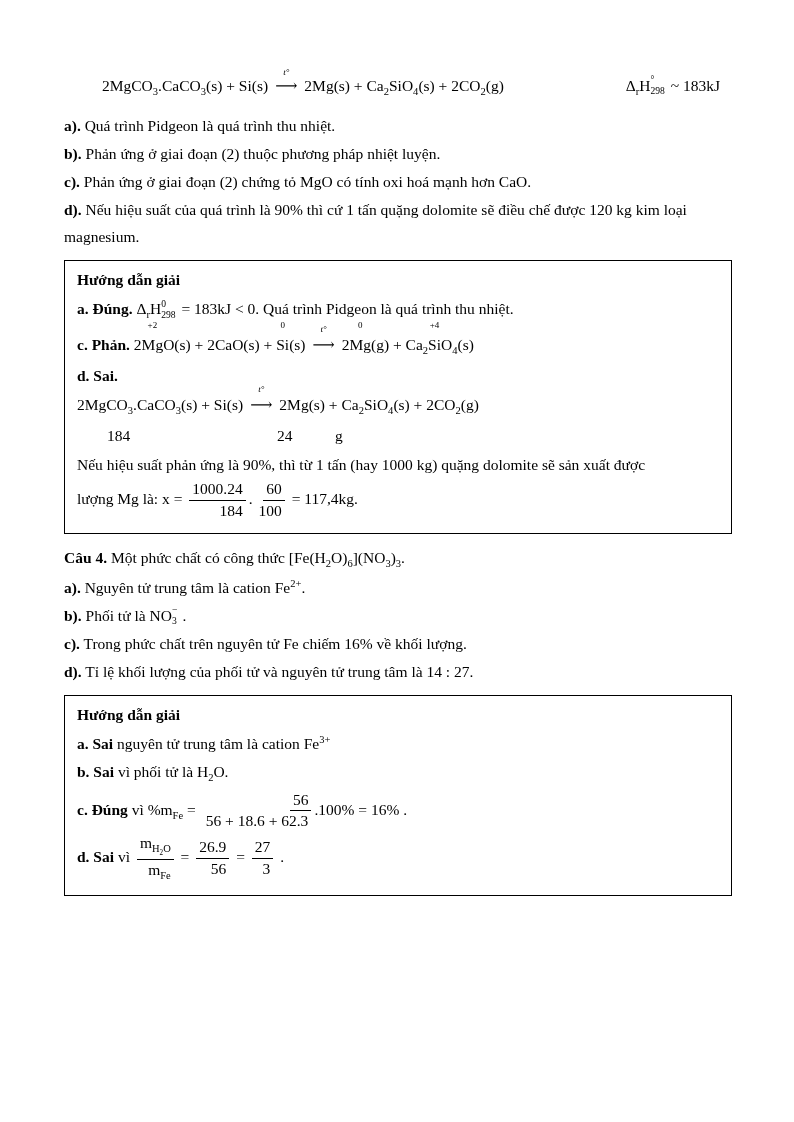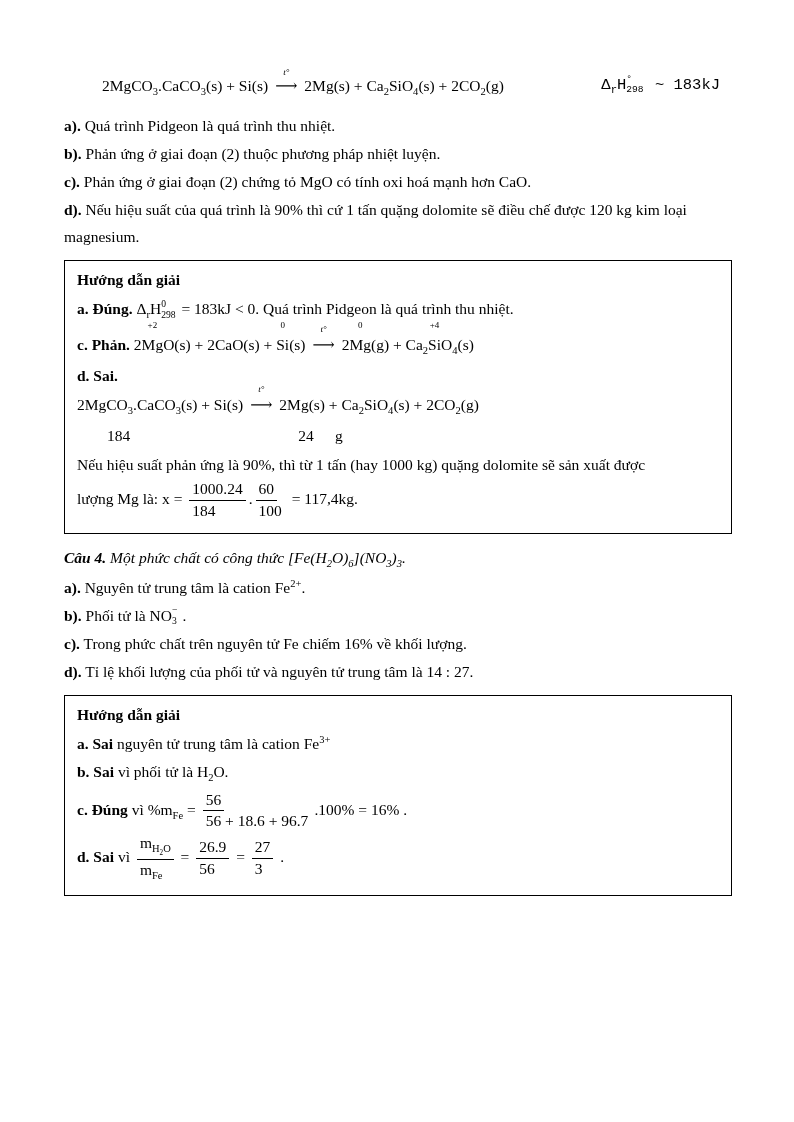--- a/index.html
+++ b/index.html
@@ -10,50 +10,50 @@
     height: 1122px;
     background: #ffffff;
     color: #000000;
     font-family: "Liberation Serif", "DejaVu Serif", serif;
     font-size: 15.5px;
     overflow: hidden;
   }
   .content { position: absolute; left: 64px; top: 74px; width: 668px; }
 
   .eq-line { display: flex; align-items: flex-start; padding-left: 38px; margin-bottom: 12px; line-height: 1.5; }
-  .eq-line .dh { margin-left: auto; padding-right: 12px; white-space: nowrap; font-family: Liberation Mono, monospace; }
+  .eq-line .dh { margin-left: auto; padding-right: 12px; white-space: nowrap; }
 
   p.stmt { line-height: 1.8; }
-  .q4-title { margin-top: 10px; font-style: italic; }
+  .q4-title { margin-top: 10px; }
 
   .sol-box { border: 1.6px solid #000; margin-top: 9px; padding: 4px 16px 10px 12px; }
   .sol-box p { line-height: 1.8; margin: 1px 0; }
   .box-title { font-weight: bold; }
   .line-c { padding-top: 5px; }
 
   .calc-row { display: flex; line-height: 1.8; }
   .calc-row .c1 { width: 200px; padding-left: 30px; }
-  .calc-row .c2 { width: 58px; text-align: center; }
+  .calc-row .c2 { width: 58px; }
 
   sub, sup { font-size: 0.68em; }
 
   
   .rxn { position: relative; display: inline-block; margin: 0 7px; }
   .rxn .rxn-t { position: absolute; top: -0.65em; left: 50%; transform: translateX(-50%); font-size: 9px; font-style: italic; line-height: 1; }
 
   
   .ox { position: relative; display: inline-block; }
   .ox .oxn { position: absolute; top: -10px; left: 50%; transform: translateX(-50%); font-size: 9px; line-height: 1; }
 
   
   .ss { display: inline-block; position: relative; font-size: 0.62em; vertical-align: -0.35em; line-height: 1; margin-right: 2px; }
   .ss .ss-t { position: absolute; left: 0; bottom: 1.15em; }
 
   
-  .frac { display: inline-flex; flex-direction: column; align-items: flex-start; vertical-align: middle; margin: 0 3px; line-height: 1.35; text-align: center; }
+  .frac { display: inline-flex; flex-direction: column; align-items: flex-end; vertical-align: middle; margin: 0 3px; line-height: 1.35; text-align: center; }
   .frac .fn { border-bottom: 1px solid #000; padding: 0 3px; }
   .frac .fd { padding: 0 3px; }
 </style>
 </head>
 <body>
 
 <div class="page">
   <div class="content">
 
     <div class="eq-line">
@@ -91,21 +91,21 @@
     <p class="stmt"><b>b).</b> Phối tử là NO<span class="ss"><span class="ss-t">−</span><span class="ss-b">3</span></span> .</p>
     <p class="stmt"><b>c).</b> Trong phức chất trên nguyên tử Fe chiếm 16% về khối lượng.</p>
     <p class="stmt"><b>d).</b> Tỉ lệ khối lượng của phối tử và nguyên tử trung tâm là 14 : 27.</p>
 
     <div class="sol-box">
       <p class="box-title">Hướng dẫn giải</p>
       <p><b>a. Sai</b> nguyên tử trung tâm là cation Fe<sup>3+</sup></p>
       <p><b>b. Sai</b> vì phối tử là H<sub>2</sub>O.</p>
       <p><b>c. Đúng</b> vì %m<sub>Fe</sub> = <span class="frac">
             <span class="fn">56</span>
-            <span class="fd">56 + 18.6 + 96.7</span>
+            <span class="fd">56 + 18.6 + 62.3</span>
           </span>.100% = 16% .</p>
       <p><b>d. Sai</b> vì <span class="frac">
             <span class="fn">m<sub>H<sub>2</sub>O</sub></span>
             <span class="fd">m<sub>Fe</sub></span>
           </span> = <span class="frac">
             <span class="fn">26.9</span>
             <span class="fd">56</span>
           </span> = <span class="frac">
             <span class="fn">27</span>
             <span class="fd">3</span>

